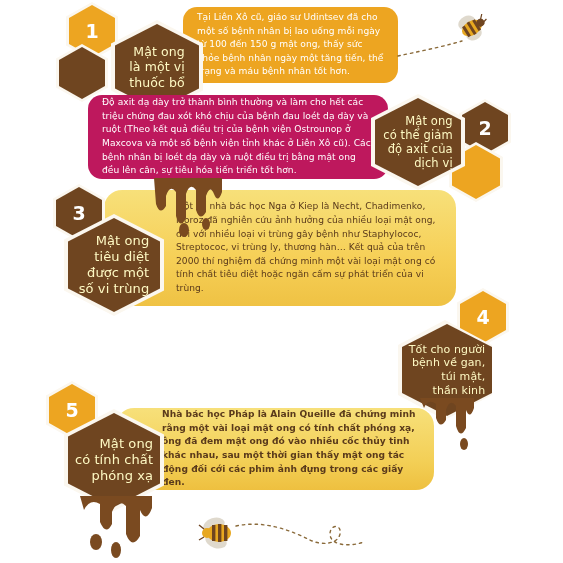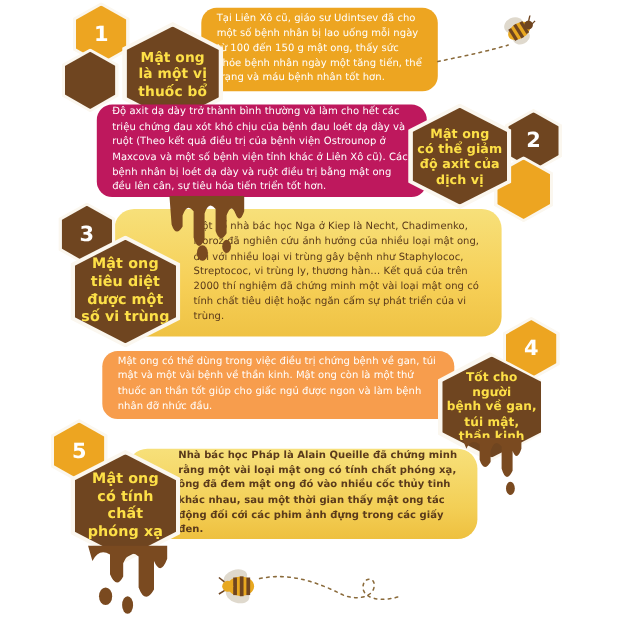--- a/index.html
+++ b/index.html
@@ -22,26 +22,27 @@
     box-sizing:border-box;
   }
   .hexwrap{position:absolute;}
   .hexwrap .ring{
     position:absolute;left:0;top:0;width:100%;height:100%;
     background:#fbf7ef;
     -webkit-clip-path:polygon(50% 0%,100% 25%,100% 75%,50% 100%,0% 75%,0% 25%);
     clip-path:polygon(50% 0%,100% 25%,100% 75%,50% 100%,0% 75%,0% 25%);
   }
   .title-hex-label{
-    color:#fde047;
-    font-weight:bold;
+    color:#fef9c3;
+    font-weight:normal;
     line-height:1.24;
     font-size:12.5px;
     letter-spacing:.1px;
     padding:0 4px;
+    text-align:right;
   }
   .num-label{
     color:#ffffff;font-weight:bold;font-size:19px;line-height:1;
   }
 
   
   .panel{
     position:absolute;
     box-sizing:border-box;
     display:flex;align-items:center;
@@ -158,23 +159,20 @@
   <div class="hexwrap" style="left:64px;top:214px;width:100px;height:102px;">
     <div class="ring"></div>
     <div class="hex" style="left:4px;top:4px;width:92px;height:94px;background:#6f4520;">
       <span class="title-hex-label" style="white-space:pre-line;font-size:13px;">Mật ong
 tiêu diệt
 được một
 số vi trùng</span>
     </div>
   </div>
 
-  <div class="panel rr" style="left:93px;top:319px;width:320px;height:62px;background:#f79d4d;padding:6px 14px;">
-    <div class="txt">Mật ong có thể dùng trong việc điều trị chứng bệnh về gan, túi mật và một vài bệnh về thần kinh. Mật ong còn là một thứ thuốc an thần tốt giúp cho giấc ngủ được ngon và làm bệnh nhân đỡ nhức đầu.</div>
-  </div>
 
   <div class="hexwrap" style="left:457px;top:288px;width:52px;height:58px;">
     <div class="ring"></div>
     <div class="hex" style="left:3px;top:3px;width:46px;height:52px;background:#eda521;">
       <span class="num-label">4</span>
     </div>
   </div>
 
   <div class="hexwrap" style="left:398px;top:320px;width:94px;height:100px;">
     <div class="ring"></div>

